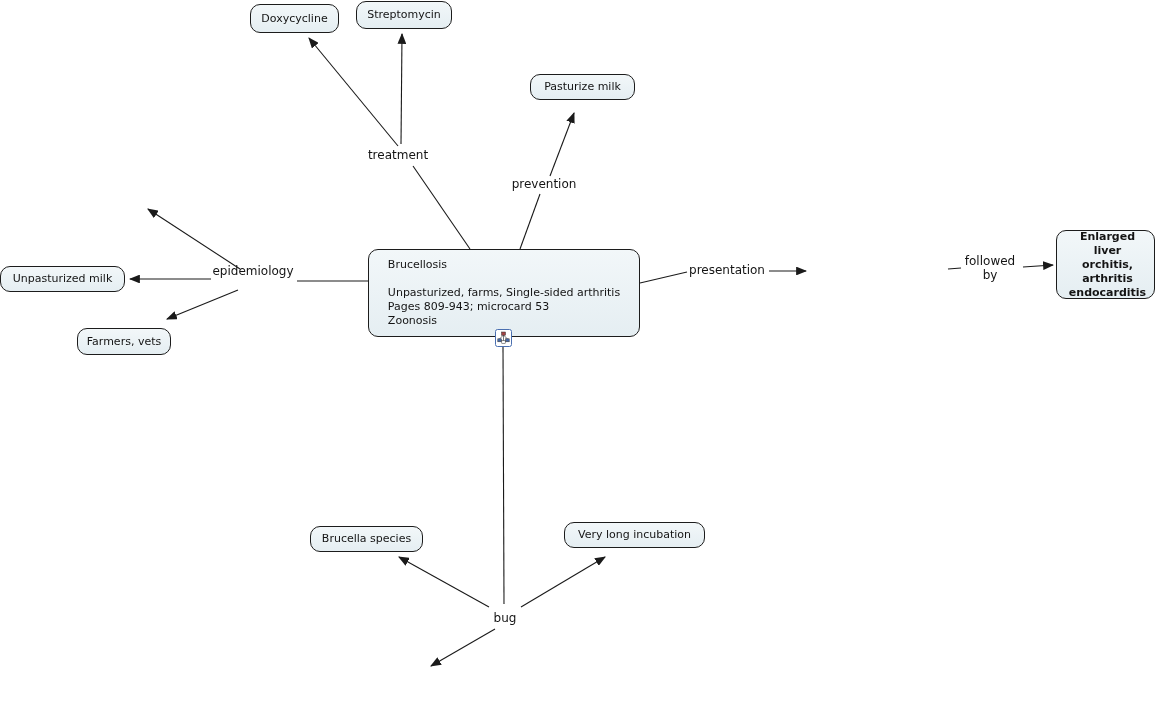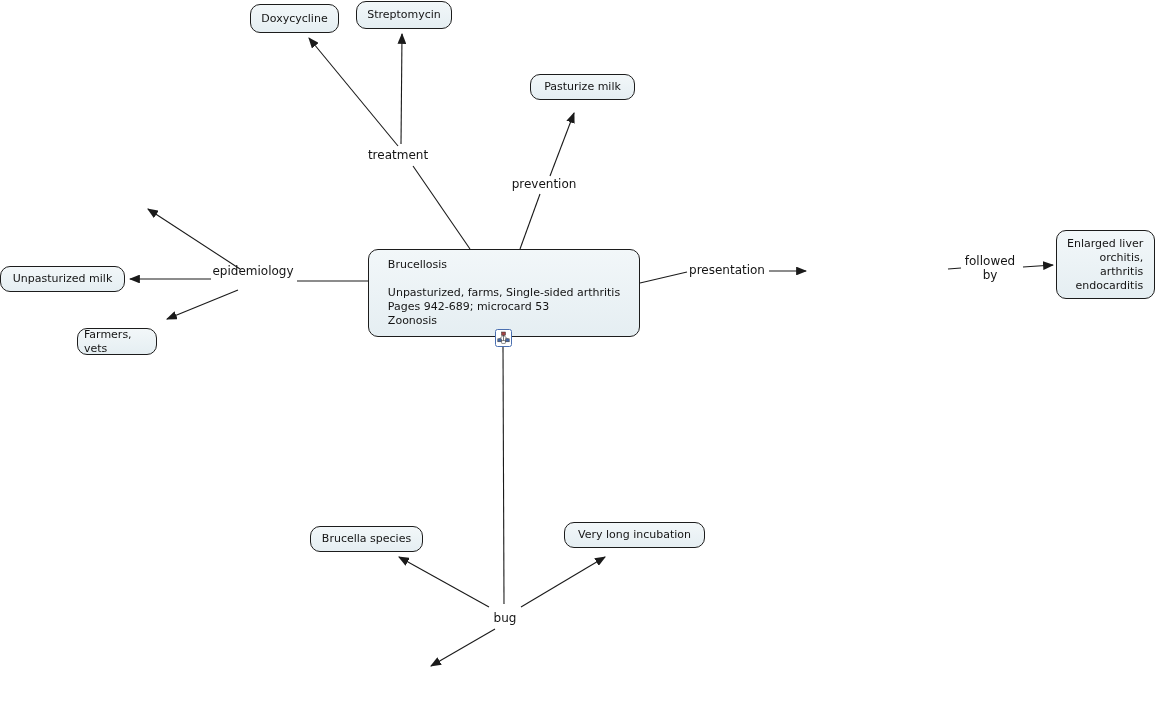--- a/index.html
+++ b/index.html
@@ -42,22 +42,23 @@
     display: flex;
     align-items: center;
     justify-content: center;
     white-space: pre-line;
     font-size: 11px;
     line-height: 14px;
     padding: 2px 6px;
   }
   .node.left-text {
     justify-content: flex-start;
-    text-align: right;
+    text-align: center;
     padding-left: 10px;
+    font-weight: bold;
   }
   .link-label {
     position: absolute;
     transform: translate(-50%, -50%);
     font-size: 12px;
     line-height: 14px;
     white-space: pre-line;
     text-align: center;
   }
   .cmap-icon {
@@ -107,26 +108,26 @@
 
   <div class="node" style="left:250px; top:4px; width:89px; height:29px">Doxycycline</div>
 
   <div class="node" style="left:356px; top:1px; width:96px; height:28px">Streptomycin</div>
 
   <div class="node" style="left:530px; top:74px; width:105px; height:26px">Pasturize milk</div>
 
 
   <div class="node" style="left:0px; top:266px; width:125px; height:26px">Unpasturized milk</div>
 
-  <div class="node" style="left:77px; top:328px; width:80px; height:27px">Farmers, vets</div>
+  <div class="node" style="left:77px; top:328px; width:94px; height:27px">Farmers, vets</div>
 
   <div class="node" style="left:368px; top:249px; width:272px; height:88px">Brucellosis
 
 Unpasturized, farms, Single-sided arthritis
-Pages 942-689; microcard 53
+Pages 809-943; microcard 53
 Zoonosis</div>
 
 
   <div class="node left-text" style="left:1056px; top:230px; width:99px; height:69px">Enlarged liver
 orchitis,
 arthritis
 endocarditis</div>
 
   <div class="node" style="left:310px; top:526px; width:113px; height:26px">Brucella species</div>
 

